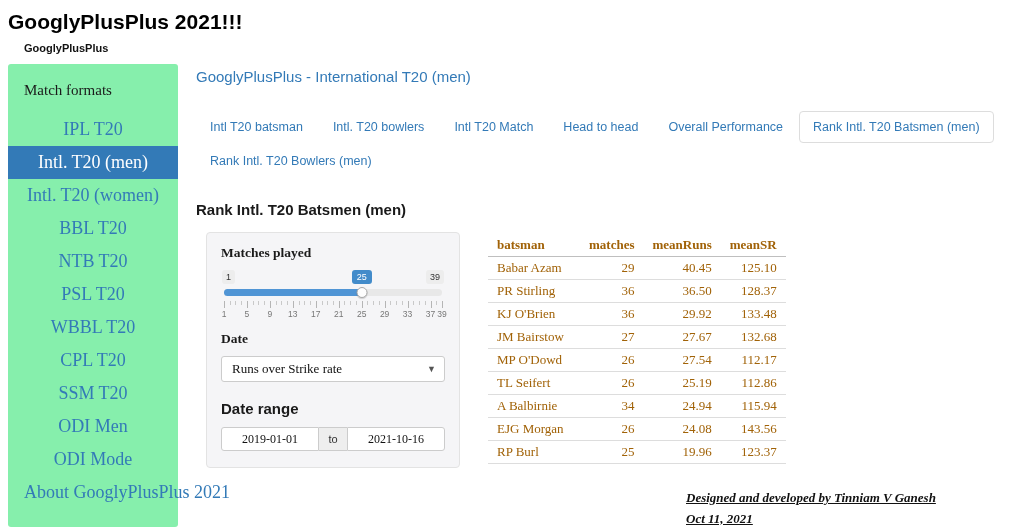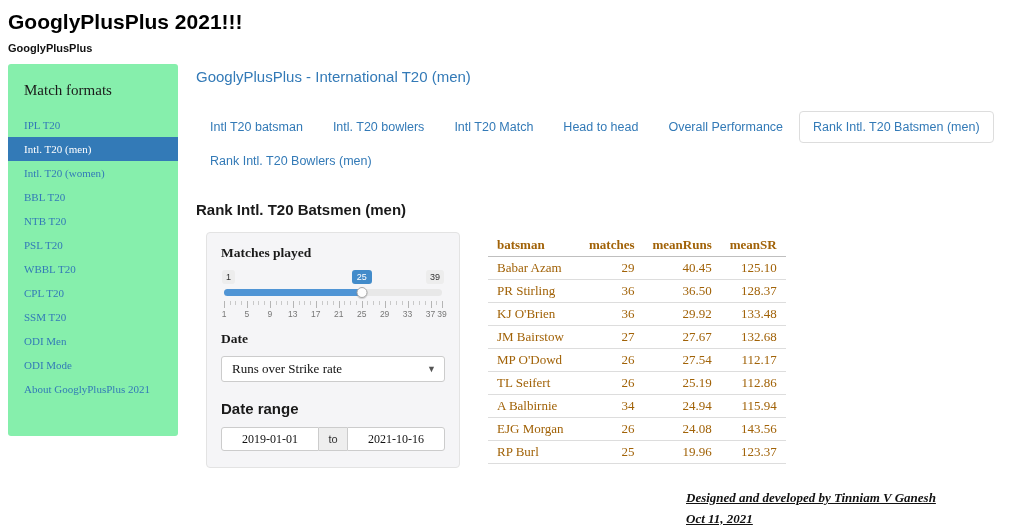--- a/index.html
+++ b/index.html
@@ -3,29 +3,29 @@
 <meta charset="utf-8">
 <style>
   * { box-sizing: border-box; margin: 0; padding: 0; }
   html,body { background:#fff; }
   body { font-family: "Liberation Sans", sans-serif; color:#1a1a1a; }
   .app { width:1023px; height:529px; position:relative; overflow:hidden; background:#fff; }
 
   
   .hdr { padding:10px 14px 0 8px; }
   .app-title { font-size:21px; font-weight:bold; color:#000; }
-  .brand { font-size:11px; font-weight:bold; margin-top:8px; color:#111; cursor:pointer; }
+  .brand { font-size:11px; font-weight:bold; margin-top:8px; color:#111; cursor:pointer;margin-left:16px; }
 
   
   .layout { display:flex; align-items:flex-start; margin-top:10px; }
 
   
   .sidebar { width:170px; margin-left:8px; background:#86efac; border-radius:3px; padding:14px 0 18px; min-height:372px; }
   .side-heading { font-family:"Liberation Serif", serif; font-size:15px; padding:4px 16px 14px; color:#1a1a1a; }
-  .side-item { padding:6px 16px; font-family:"Liberation Serif", serif; font-size:11px; color:#337ab7; cursor:pointer; white-space:nowrap; }
+  .side-item { padding:6px 16px; font-family:"Liberation Serif", serif; font-size:18px; color:#337ab7; cursor:pointer; white-space:nowrap;text-align:center; }
   .side-item.active { background:#337ab7; color:#fff; }
 
   
   .content { flex:1; padding:0 16px 0 18px; }
   .page-title { font-size:15px; color:#337ab7; margin-top:4px; }
   .tabs { margin-top:26px; display:flex; gap:2px; align-items:center; flex-wrap:wrap; }
   .tab { padding:8px 13px; font-size:12.5px; color:#337ab7; border:1px solid transparent; border-radius:4px; cursor:pointer; white-space:nowrap; }
   .tab.active { border-color:#ddd; background:#fff; }
   .section-title { margin:24px 0 14px; font-size:15px; font-weight:bold; color:#1a1a1a; }
 

